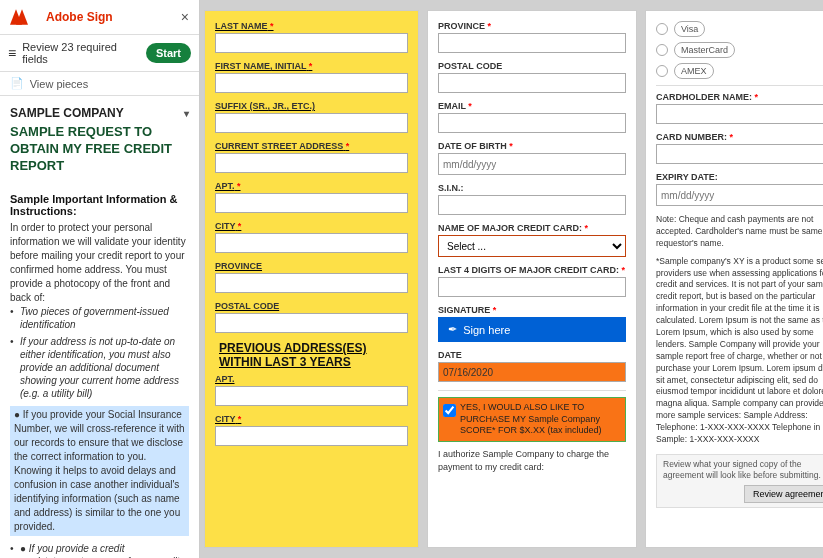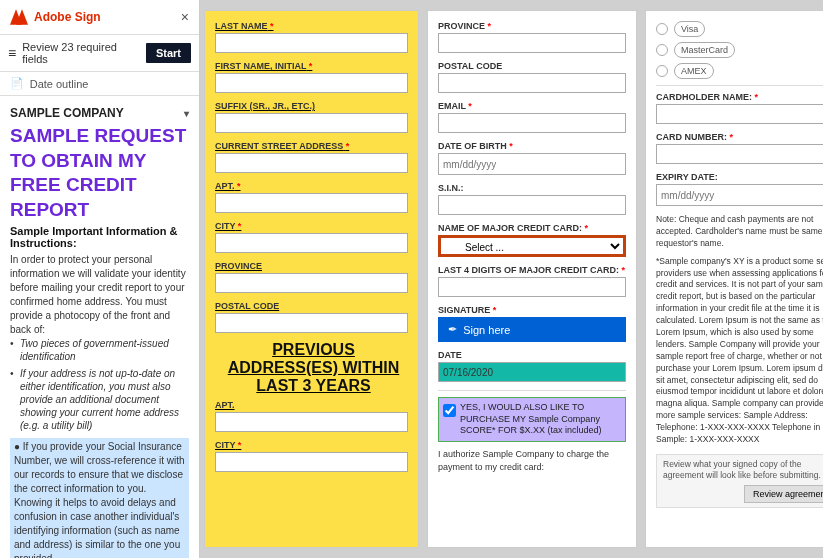--- a/index.html
+++ b/index.html
@@ -28,21 +28,21 @@
       background: #fff;
       border-bottom: 1px solid #ddd;
       padding: 8px 10px;
       display: flex;
       align-items: center;
       justify-content: space-between;
     }
     .sidebar-logo {
       display: flex;
       align-items: center;
-      gap: 6px;
+      gap: 18px;
     }
     .adobe-sign-logo {
       display: flex;
       align-items: center;
       gap: 4px;
       font-size: 12px;
       font-weight: bold;
       color: #e02a00;
     }
     .adobe-logo-icon {
@@ -58,25 +58,25 @@
       display: flex;
       align-items: center;
       justify-content: space-between;
       padding: 6px 8px;
       border-bottom: 1px solid #ddd;
       background: #fff;
     }
     .hamburger-icon { font-size: 14px; color: #333; cursor: pointer; }
     .review-text { font-size: 11px; color: #333; flex: 1; margin: 0 6px; }
     .start-btn {
-      background: #0f172a;
+      background: #15803d;
       color: #fff;
       border: none;
       padding: 4px 10px;
-      border-radius: 1px;
+      border-radius: 10px;
       cursor: pointer;
       font-size: 11px;
       font-weight: bold;
     }
     .view-outline-bar {
       display: flex;
       align-items: center;
       padding: 5px 10px;
       border-bottom: 1px solid #ddd;
       background: #fff;
@@ -94,24 +94,24 @@
       font-size: 12px;
       font-weight: bold;
       color: #222;
       margin-bottom: 4px;
       display: flex;
       justify-content: space-between;
       align-items: center;
     }
     .chevron-down { font-size: 10px; color: #555; }
     .doc-title {
-      font-size: 19px;
-      font-weight: bold;
-      color: #6d28d9;
-      margin-bottom: 2px;
+      font-size: 13px;
+      font-weight: bold;
+      color: #14532d;
+      margin-bottom: 18px;
       line-height: 1.3;
     }
     .section-heading {
       font-size: 11px;
       font-weight: bold;
       color: #111;
       margin-bottom: 4px;
     }
     .sidebar-body {
       font-size: 10px;
@@ -184,43 +184,42 @@
     .form-input {
       width: 100%;
       border: 1px solid #aaa;
       padding: 3px 4px;
       font-size: 10px;
       outline: none;
       background: #fff;
       height: 20px;
     }
     .section-title {
-      font-size: 16px;
+      font-size: 12px;
       font-weight: bold;
       color: #111;
       margin: 8px 0 5px 4px;
       text-transform: uppercase;
-      text-align: center;
     }
 
     
     .center-panel {
       background: #fff;
       width: 210px;
       min-width: 210px;
       margin: 10px 4px;
       padding: 10px;
       border: 1px solid #ccc;
       overflow-y: auto;
       max-height: 538px;
     }
     .select-input {
       width: 100%;
-      border: 3px solid #c2410c;
-      padding: 3px 20px;
+      border: 1px solid #c2410c;
+      padding: 3px 4px;
       font-size: 10px;
       background: #fff;
       height: 22px;
     }
     .date-input {
       width: 100%;
       border: 1px solid #aaa;
       padding: 3px 4px;
       font-size: 10px;
       background: #fff;
@@ -238,29 +237,29 @@
       display: flex;
       align-items: center;
       gap: 6px;
       margin-bottom: 6px;
     }
     .date-readonly {
       width: 100%;
       border: 1px solid #aaa;
       padding: 3px 4px;
       font-size: 10px;
-      background: #14b8a6;
+      background: #f97316;
       height: 20px;
       color: #333;
     }
     .checkbox-row {
       display: flex;
       align-items: flex-start;
       gap: 4px;
-      background: #c4b5fd;
+      background: #f97316;
       border: 1px solid #4caf50;
       padding: 4px;
       margin-bottom: 6px;
     }
     .checkbox-row input[type=checkbox] { margin-top: 2px; }
     .checkbox-label { font-size: 9px; color: #222; line-height: 1.3; }
     .auth-text { font-size: 9px; color: #333; line-height: 1.4; }
 
     
     .right-panel {
@@ -342,21 +341,21 @@
   </div>
 
   <div class="sidebar-toolbar">
     <span class="hamburger-icon">≡</span>
     <span class="review-text">Review 23 required fields</span>
     <button class="start-btn">Start</button>
   </div>
 
   <div class="view-outline-bar">
     <span>📄</span>
-    <span>Date outline</span>
+    <span>View pieces</span>
   </div>
 
   <div class="sidebar-content">
     <div class="company-name">
       <span>SAMPLE COMPANY</span>
       <span class="chevron-down">▾</span>
     </div>
     <div class="doc-title">SAMPLE REQUEST TO OBTAIN MY FREE CREDIT REPORT</div>
     <div class="section-heading">Sample Important Information &amp; Instructions:</div>
     <div class="sidebar-body">

